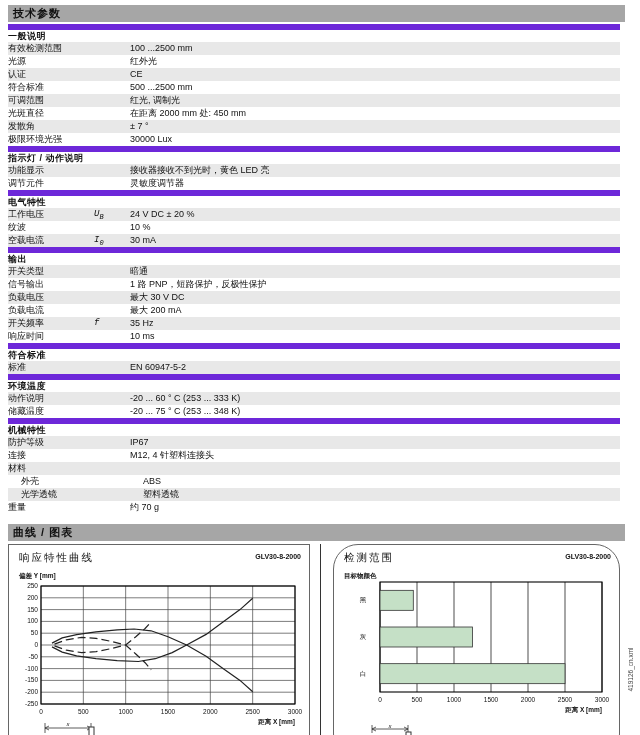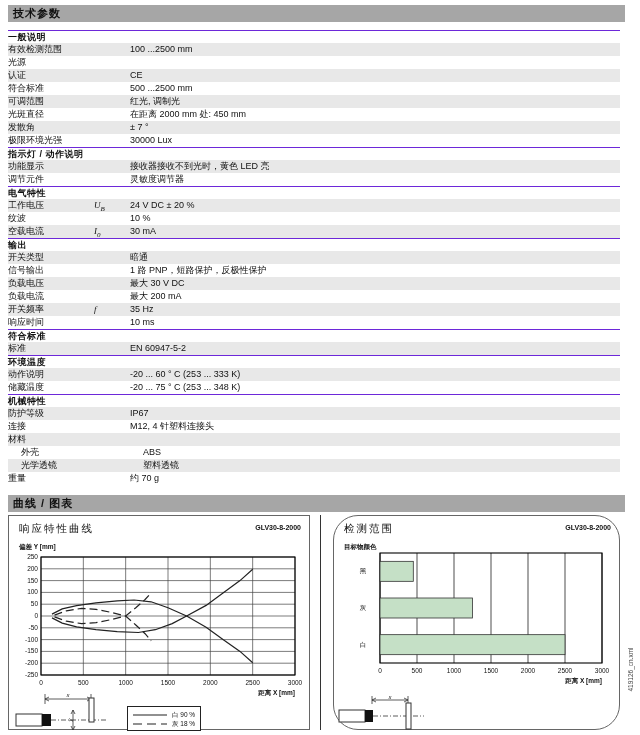--- a/index.html
+++ b/index.html
@@ -2,32 +2,32 @@
 <html><head>
 <meta charset="utf-8">
 <style>
   html,body{margin:0;padding:0;background:#fff;}
   body{width:640px;height:735px;overflow:hidden;
        font-family:"Liberation Sans","DejaVu Sans",sans-serif;color:#111;}
   .page{position:relative;width:640px;height:735px;background:#fff;}
 
   .bar{margin:0 15px 0 8px;height:17px;line-height:17px;background:#a6a6a6;
        font-weight:bold;font-size:11px;padding-left:5px;letter-spacing:1px;}
-  #bar-tech{margin-top:5px;margin-bottom:8px;}
+  #bar-tech{margin-top:5px;margin-bottom:2px;}
   #bar-curves{margin-top:10px;}
 
   #spec-table{margin:0;}
-  .sec{margin:0 20px 0 8px;border-top:1px solid #6d28d9;font-weight:bold;
+  .sec{margin:0 20px 0 8px;border-top:6px solid #6d28d9;font-weight:bold;
        font-size:9px;height:12px;line-height:12px;letter-spacing:.5px;}
   .row{margin:0 20px 0 8px;display:flex;font-size:9px;height:13px;line-height:13px;}
   .row.alt{background:#e8e8e8;}
   .lbl{flex:0 0 86px;white-space:nowrap;}
   .lbl.ind{padding-left:13px;}
   .sym{flex:0 0 36px;font-style:italic;
-       font-family:Liberation Serif, serif;}
+       font-family:Liberation Mono, monospace;}
   .sym sub{font-size:7px;}
   .val{flex:1;white-space:nowrap;}
 
   .charts{position:relative;margin:3px 0 0 8px;height:194px;}
   .panel{position:absolute;top:0;height:215px;background:#fff;
          border:1px solid #666;box-sizing:border-box;}
   #panel-left{left:0;width:302px;}
   #panel-right{left:325px;width:287px;border-radius:25px;}
   .divider{position:absolute;left:312px;top:0;width:1px;height:215px;background:#333;}
 
@@ -59,20 +59,21 @@
   <div id="spec-table">
       <div class="sec">一般说明</div>
       <div class="row alt">
         <span class="lbl">有效检测范围</span>
         <span class="sym"></span>
         <span class="val">100 ...2500 mm</span>
       </div>
       <div class="row">
         <span class="lbl">光源</span>
         <span class="sym"></span>
+        <span class="val">红外光</span>
       </div>
       <div class="row alt">
         <span class="lbl">认证</span>
         <span class="sym"></span>
         <span class="val">CE</span>
       </div>
       <div class="row">
         <span class="lbl">符合标准</span>
         <span class="sym"></span>
         <span class="val">500 ...2500 mm</span>

